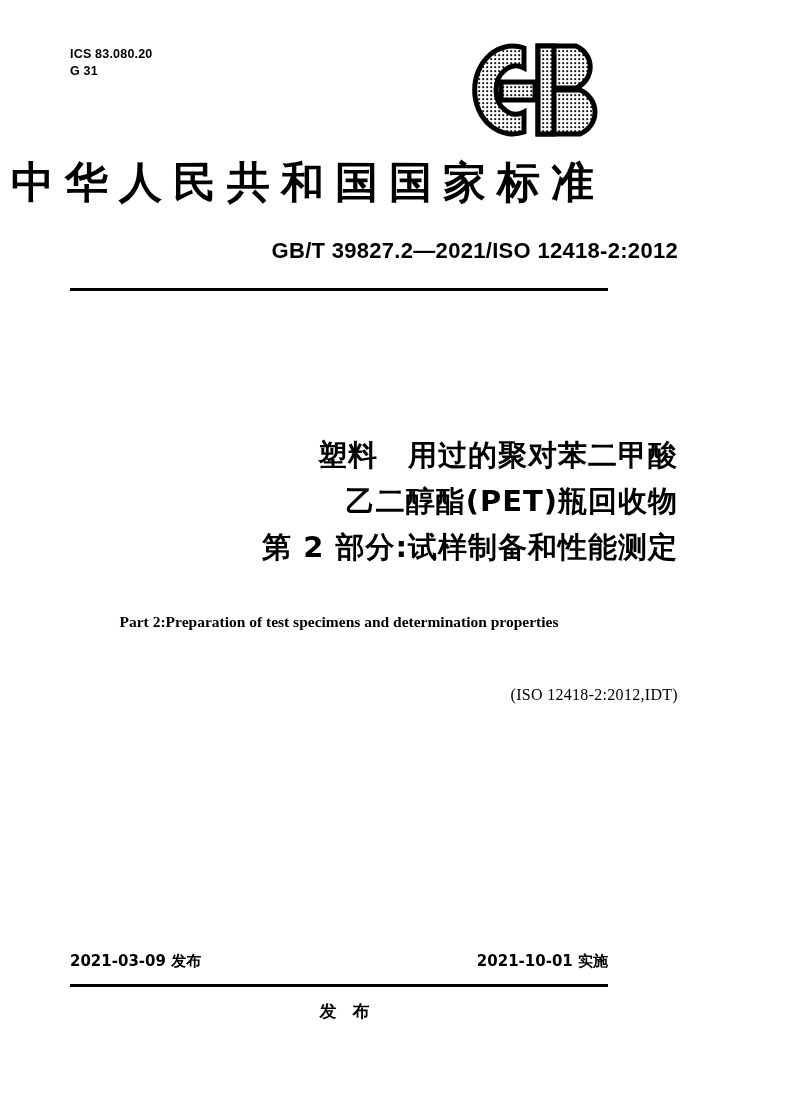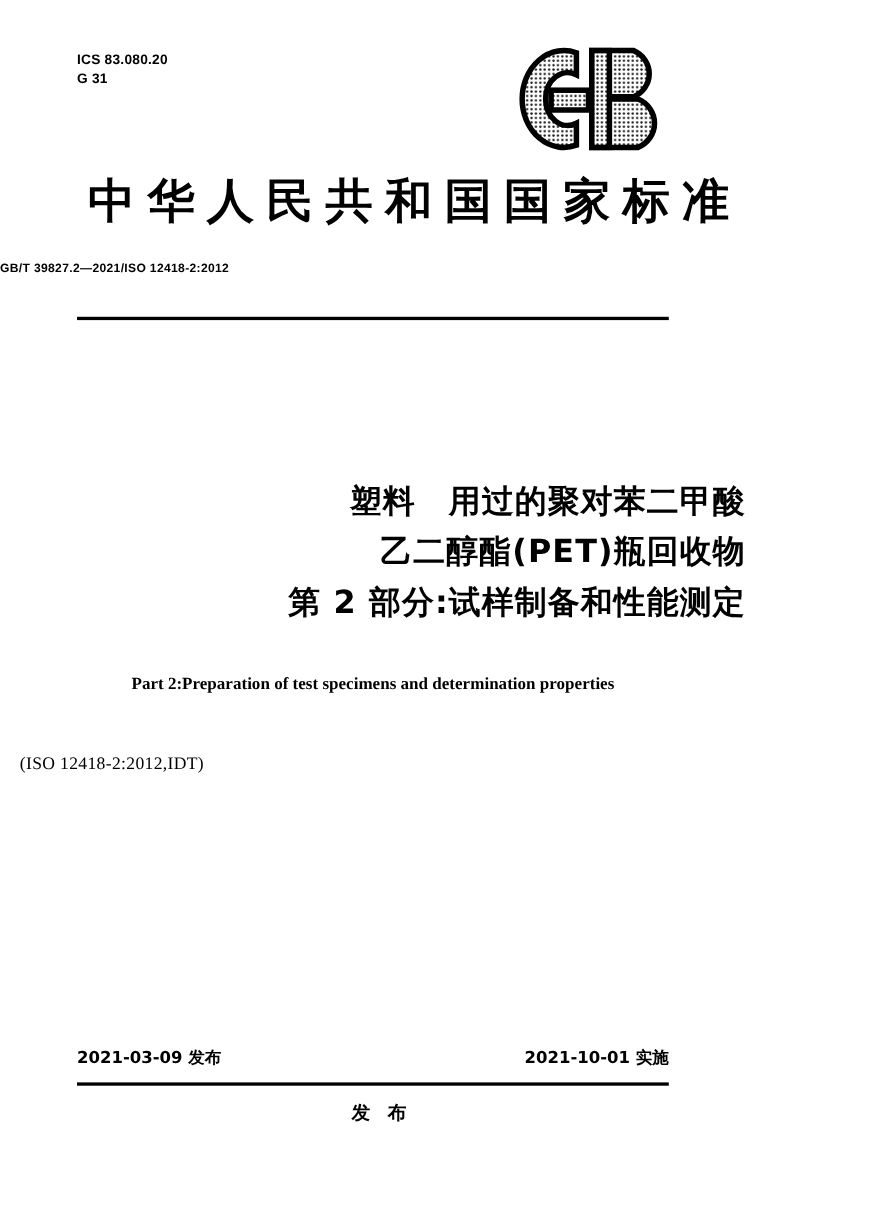--- a/index.html
+++ b/index.html
@@ -41,40 +41,40 @@
     top: 38px;
     width: 170px;
     height: 104px;
   }
   .gb-logo svg { display: block; }
 
   
   .national-title {
     position: absolute;
     left: 0;
-    right: 4px;
+    right: 16px;
     top: 154px;
-    text-align: right;
+    text-align: left;
     font-family: "DejaVu Sans", sans-serif;
     font-weight: bold;
     font-size: 43px;
     letter-spacing: 11px;
     text-indent: 11px;
     color: #000;
   }
 
   .std-number {
     position: absolute;
     left: 0;
     right: 0;
     top: 238px;
-    text-align: left;
+    text-align: right;
     font-family: "Liberation Sans", sans-serif;
     font-weight: bold;
-    font-size: 11px;
+    font-size: 22px;
     letter-spacing: 0.3px;
   }
 
   .rule-top {
     position: absolute;
     left: 70px;
     right: 70px;
     top: 288px;
     height: 3px;
     background: #000;
@@ -101,23 +101,23 @@
     top: 608px;
     text-align: center;
     font-family: "Liberation Serif", serif;
     font-weight: bold;
     font-size: 15.5px;
     line-height: 27px;
   }
 
   .iso-ref {
     position: absolute;
-    left: 18px; right: 0;
+    left: 0; right: 0;
     top: 686px;
-    text-align: left;
+    text-align: right;
     font-family: "Liberation Serif", serif;
     font-size: 16px;
     letter-spacing: 0.3px;
   }
 
   
   .date-row {
     position: absolute;
     left: 70px;
     right: 70px;

